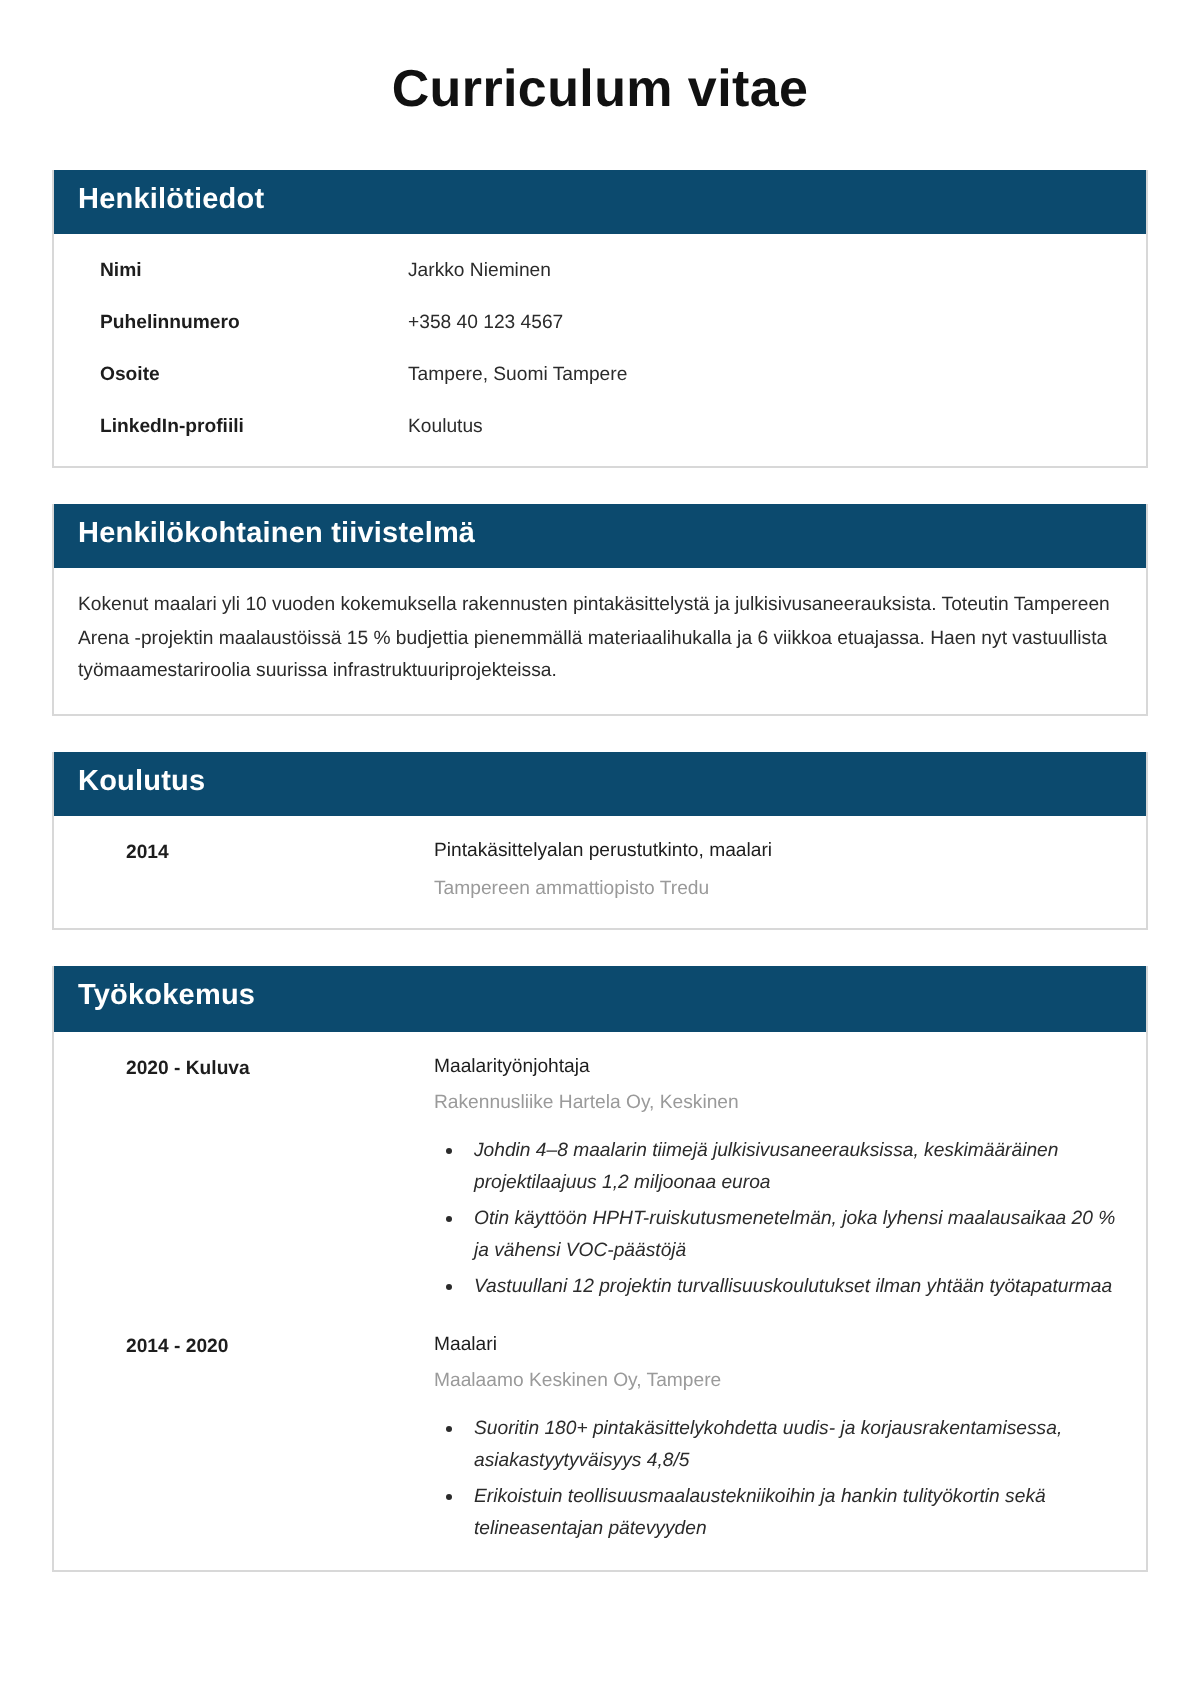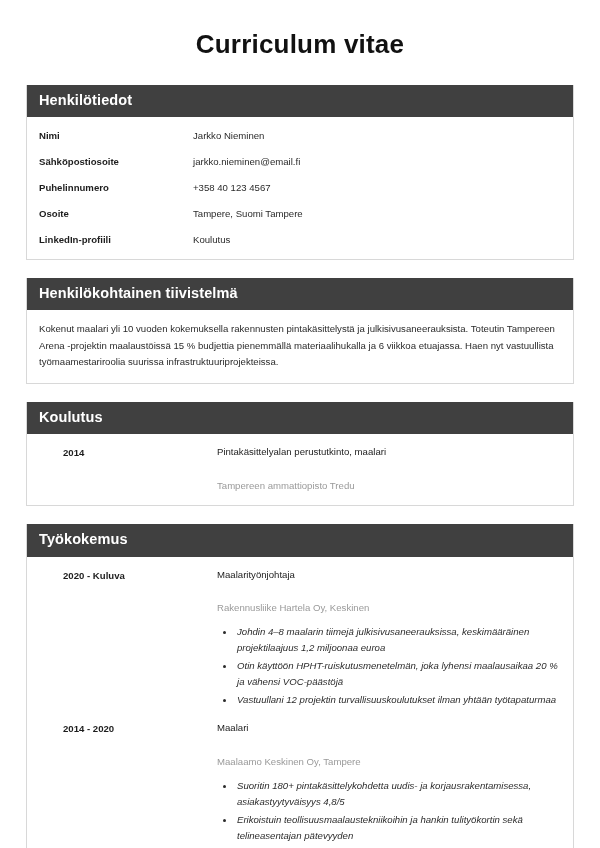--- a/index.html
+++ b/index.html
@@ -38,21 +38,21 @@
   
   .card {
     border: 1px solid #d8d8d8;
     border-top: none;
     background: #ffffff;
     margin-bottom: 18px;
     box-sizing: border-box;
   }
 
   .card-header {
-    background: #404040;
+    background: #0c4a6e;
     color: #ffffff;
     font-size: 14.5px;
     font-weight: bold;
     padding: 6px 12px 7px 12px;
     line-height: 1.35;
     letter-spacing: 0.1px;
   }
 
   .card-body {
     padding: 11px 12px 12px 12px;
@@ -69,20 +69,21 @@
   }
 
   .col-label {
     width: 154px;
     flex: 0 0 154px;
     font-size: 9.6px;
     font-weight: bold;
     color: #1d1d1d;
     line-height: 1.45;
     padding-top: 1px;
+    margin-left: 11px;
   }
 
   .col-value {
     flex: 1 1 auto;
     font-size: 9.6px;
     color: #2b2b2b;
     line-height: 1.45;
     padding-top: 1px;
   }
 
@@ -124,21 +125,21 @@
     font-size: 9.6px;
     font-weight: normal;
     color: #1d1d1d;
     line-height: 1.5;
   }
 
   .entry-org {
     font-size: 9.6px;
     color: #9a9a9a;
     line-height: 1.6;
-    margin-top: 18px;
+    margin-top: 3px;
   }
 
   .bullets {
     margin: 9px 0 0 0;
     padding-left: 18px;
     list-style: disc;
     font-style: italic;
   }
 
   .bullets li {
@@ -164,24 +165,20 @@
 
   <section class="card">
     <div class="card-header">Henkilötiedot</div>
     <div class="card-body">
 
       <div class="row">
         <div class="col-label">Nimi</div>
         <div class="col-value">Jarkko Nieminen</div>
       </div>
 
-      <div class="row">
-        <div class="col-label">Sähköpostiosoite</div>
-        <div class="col-value">jarkko.nieminen@email.fi</div>
-      </div>
 
       <div class="row">
         <div class="col-label">Puhelinnumero</div>
         <div class="col-value">+358 40 123 4567</div>
       </div>
 
       <div class="row">
         <div class="col-label">Osoite</div>
         <div class="col-value">Tampere, Suomi Tampere</div>
       </div>

